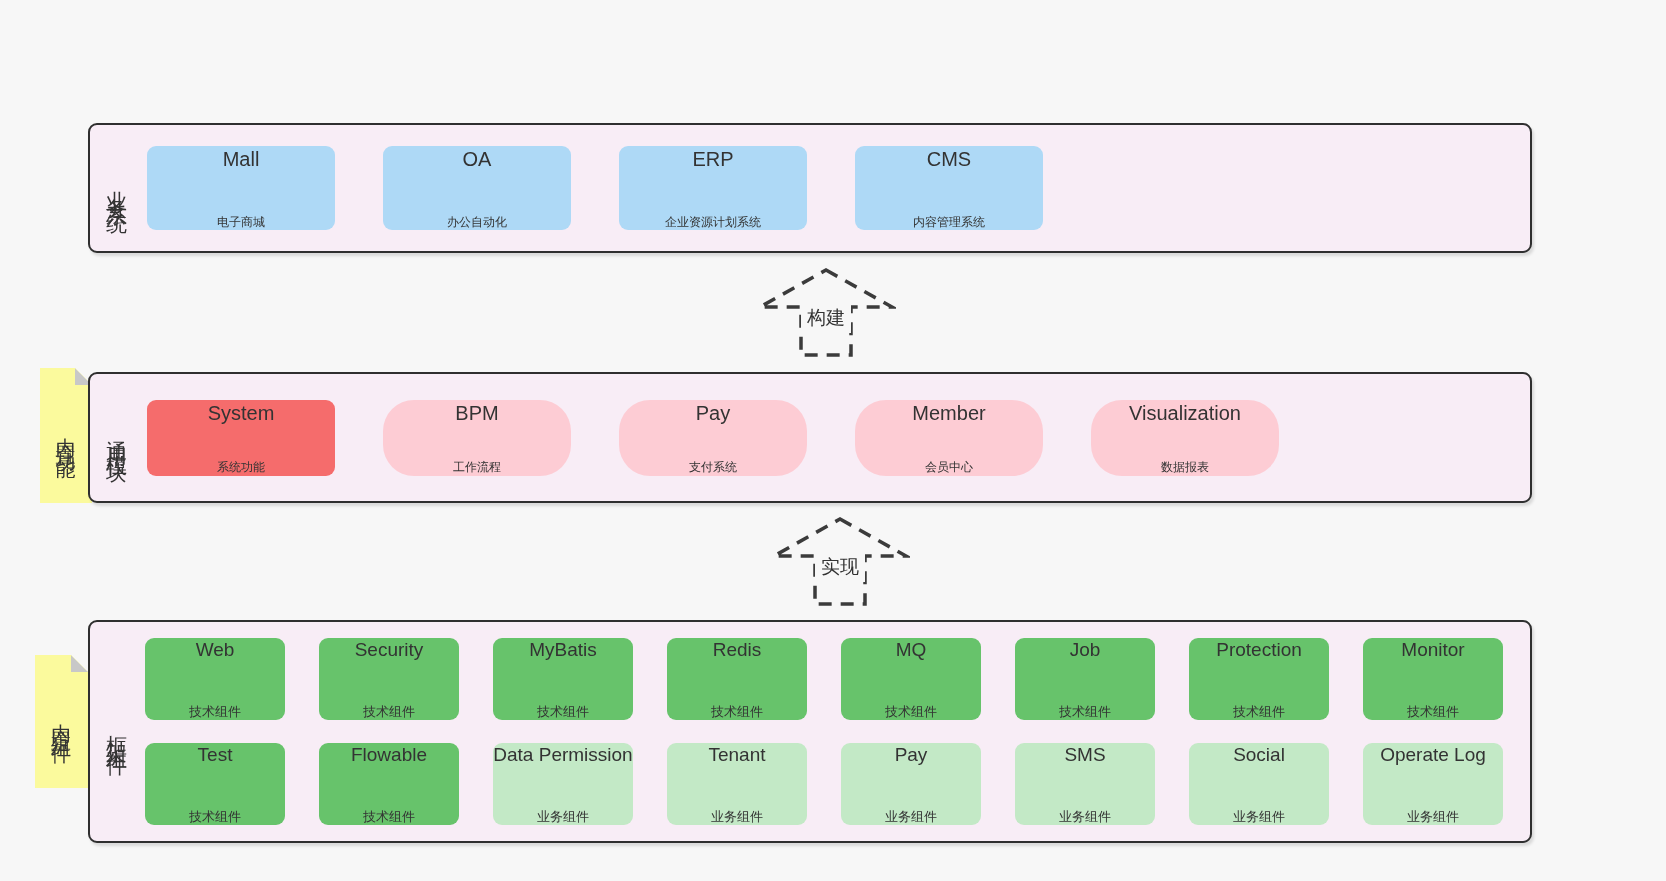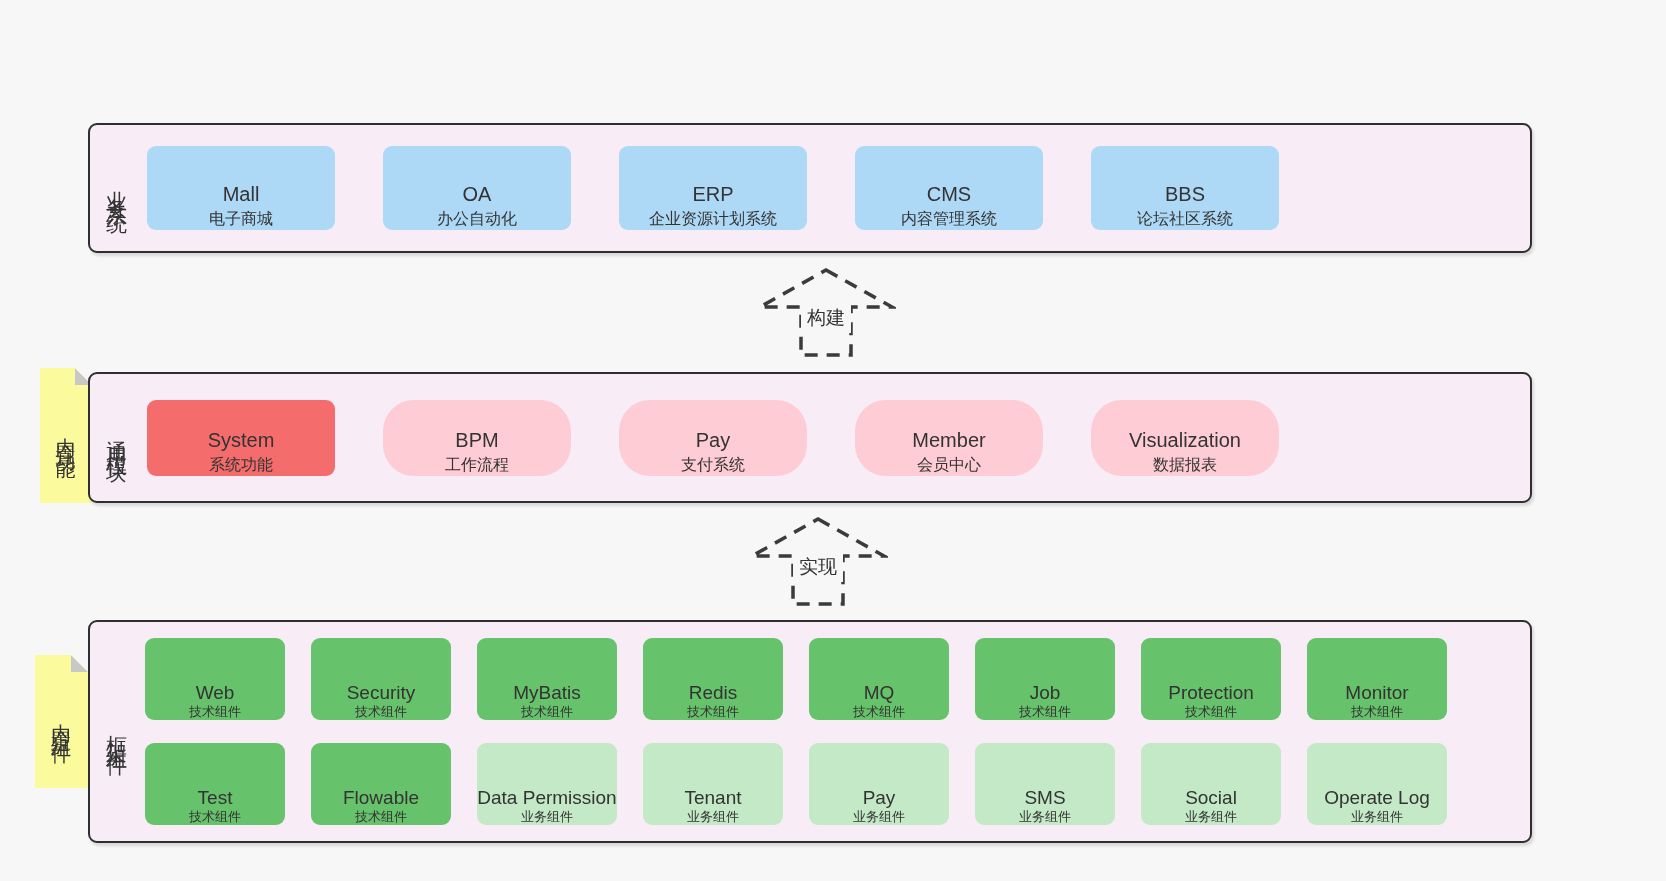--- a/index.html
+++ b/index.html
@@ -23,28 +23,28 @@
   .vtext{writing-mode:vertical-rl;text-orientation:upright;letter-spacing:7px;
          font-size:21px;color:var(--text);line-height:1;}
 
   .panel{position:absolute;left:88px;width:1444px;background:var(--panel);
          border:2px solid var(--panel-border);border-radius:9px;z-index:1;
          box-shadow:2px 3px 3px rgba(0,0,0,.12);}
   .side-label{position:absolute;left:4px;top:0;bottom:0;width:46px;
          display:flex;align-items:center;justify-content:center;}
   .boxes{position:absolute;left:57px;top:0;bottom:0;display:flex;align-items:center;gap:48px;}
   .rows{position:absolute;left:55px;top:0;bottom:0;display:flex;flex-direction:column;justify-content:center;gap:23px;}
-  .row{display:flex;gap:26px;}
+  .row{display:flex;gap:34px;}
 
   .box{width:188px;height:84px;border-radius:9px;display:flex;flex-direction:column;
-       align-items:center;justify-content:flex-end;text-align:center;line-height:1.35;}
+       align-items:center;justify-content:space-between;text-align:center;line-height:1.35;}
   .box-mid{height:76px;}
   .box-sm{width:140px;height:82px;line-height:1.22;}
   .box-name{font-size:20px;}
-  .box-desc{font-size:16px;}
+  .box-desc{font-size:12px;}
   .box-sm .box-name{font-size:19px;}
   .box-sm .box-desc{font-size:13px;}
   .v-blue{background:var(--blue);}
   .v-red{background:var(--red);}
   .v-pink{background:var(--pink);border-radius:31px;}
   .v-green{background:var(--green);}
   .v-green-light{background:var(--green-light);}
 
   .arrow{position:absolute;width:140px;height:92px;z-index:2;}
   .arrow svg{display:block;width:140px;height:92px;}
@@ -80,24 +80,20 @@
         <div class="box-desc">办公自动化</div>
       </div>
       <div class="box v-blue">
         <div class="box-name">ERP</div>
         <div class="box-desc">企业资源计划系统</div>
       </div>
       <div class="box v-blue">
         <div class="box-name">CMS</div>
         <div class="box-desc">内容管理系统</div>
       </div>
-      <div class="box v-blue">
-        <div class="box-name">BBS</div>
-        <div class="box-desc">论坛社区系统</div>
-      </div>
     </div>
   </section>
 
   <div class="arrow" style="left:756px;top:266px;">
     <svg viewBox="0 0 140 92">
       <path d="M70 4 L136 41 L95 41 L95 89 L45 89 L45 41 L4 41 Z" fill="none" stroke="#3b3b3b" stroke-width="3.5" stroke-dasharray="13 9"></path>
     </svg>
     <span class="arrow-label">构建</span>
   </div>
 
@@ -122,21 +118,21 @@
         <div class="box-name">Member</div>
         <div class="box-desc">会员中心</div>
       </div>
       <div class="box box-mid v-pink">
         <div class="box-name">Visualization</div>
         <div class="box-desc">数据报表</div>
       </div>
     </div>
   </section>
 
-  <div class="arrow" style="left:748px;top:515px;text-decoration:underline;">
+  <div class="arrow" style="left:770px;top:515px;text-decoration:underline;">
     <svg viewBox="0 0 140 92">
       <path d="M70 4 L136 41 L95 41 L95 89 L45 89 L45 41 L4 41 Z" fill="none" stroke="#3b3b3b" stroke-width="3.5" stroke-dasharray="13 9"></path>
     </svg>
     <span class="arrow-label">实现</span>
   </div>
 
   <section class="panel" style="top:620px;height:223px;">
     <div class="side-label">
       <span class="vtext">框架组件</span>
     </div>

